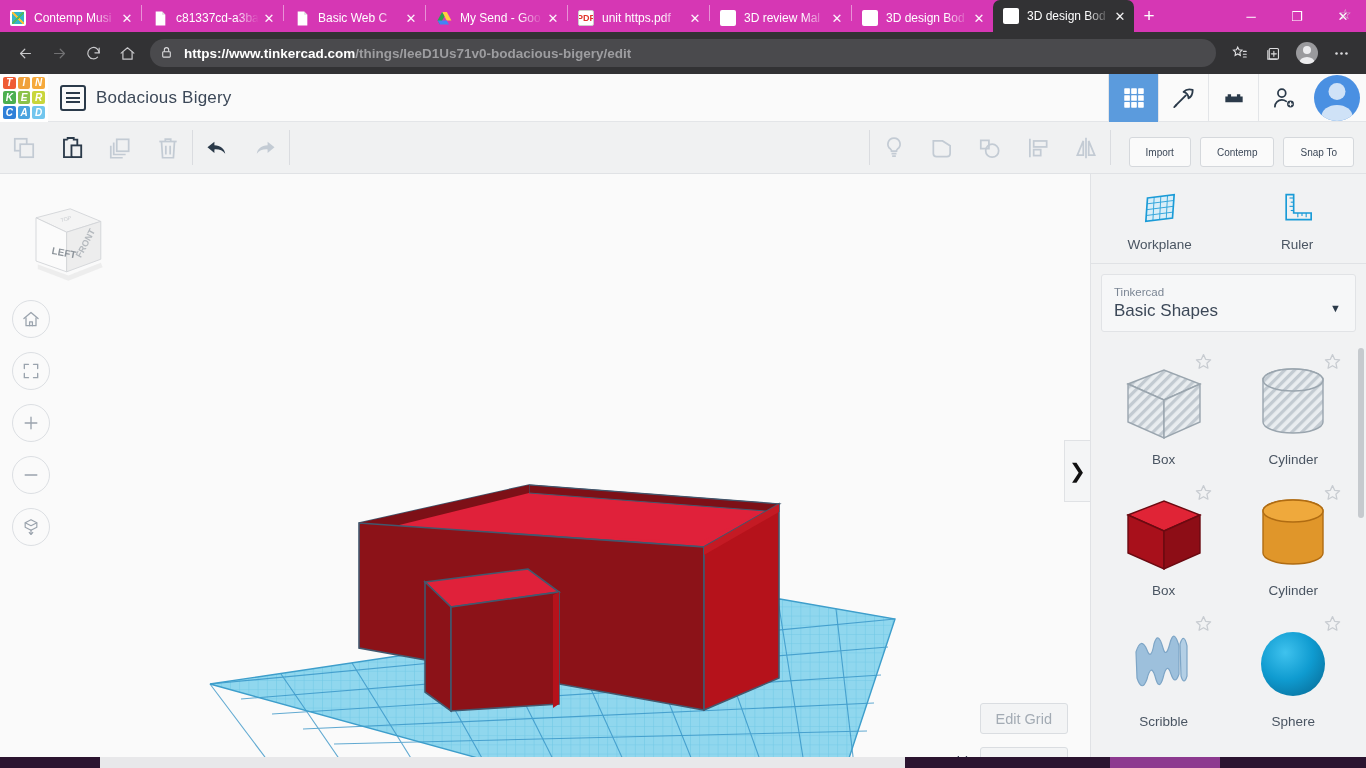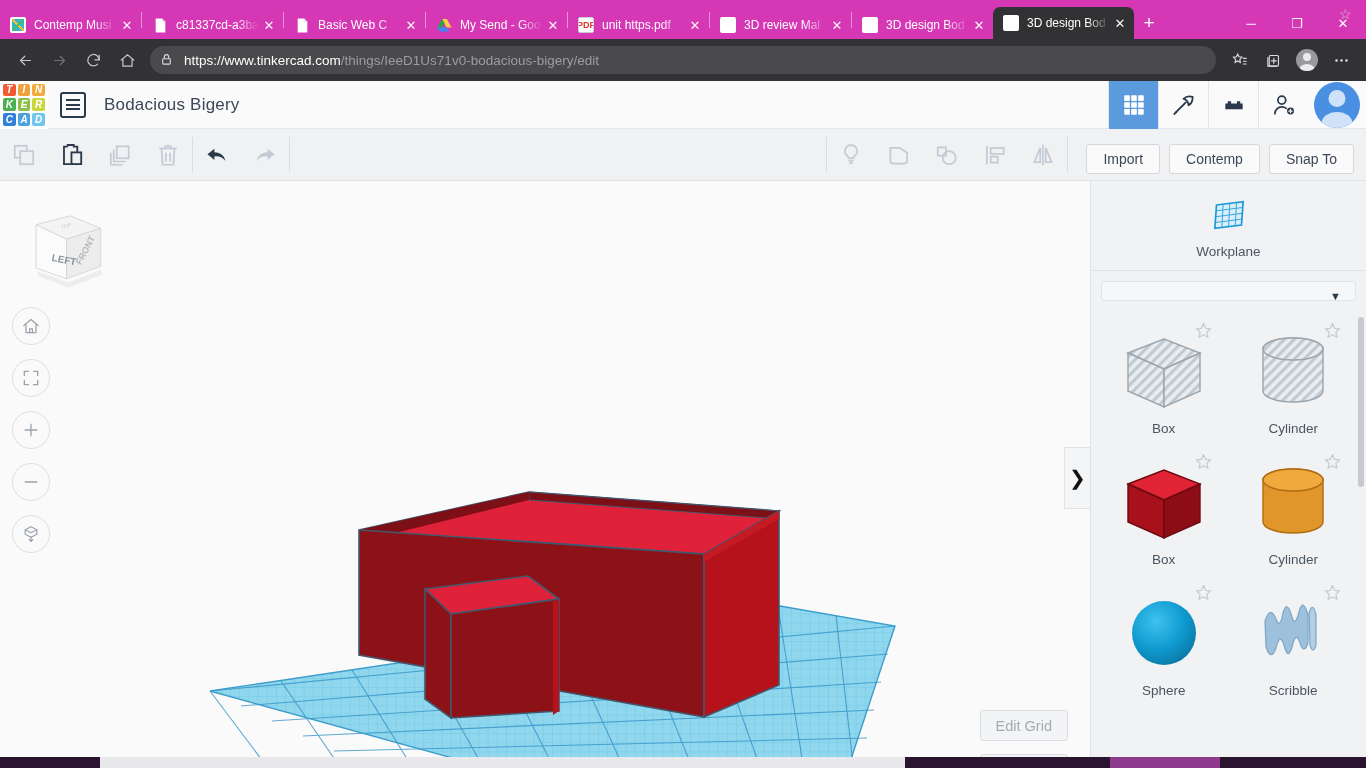--- a/index.html
+++ b/index.html
@@ -5,21 +5,21 @@
   * { margin:0; padding:0; box-sizing:border-box; }
   html,body { width:1366px; height:768px; overflow:hidden; }
   body {
     font-family:"Liberation Sans", sans-serif;
     background:#f7f7f8;
     -webkit-font-smoothing:antialiased;
   }
 
   
   .browser-tabbar{
-    height:39px; background:#d637b4;
+    height:32px; background:#d637b4;
     display:flex; align-items:flex-end; position:relative;
   }
   .tabs-wrap{ display:flex; align-items:flex-end; height:32px; flex:0 0 auto; }
   .tab{
     height:28px; width:141px; display:flex; align-items:center;
     padding:0 6px 0 10px; position:relative; color:#fff;
     font-size:12px; flex:0 0 auto;
   }
   .tab.active{
     background:#323234; height:32px; border-radius:7px 7px 0 0;
@@ -81,21 +81,21 @@
   }
   .nav-btn svg{ width:17px; height:17px; }
   .nav-btn.dim svg{ opacity:.42; }
   .omnibox{
     flex:1 1 auto; height:28px; background:#4a4a4d; border-radius:14px;
     display:flex; align-items:center; padding:0 10px; margin:0 6px;
     color:#fff; font-size:13.5px; min-width:0;
   }
   .omnibox .lock{ width:15px; height:15px; margin-right:9px; flex:0 0 15px; color:#dcdcde;}
   .omnibox .lock svg{ width:13px; height:13px; }
-  .url{ white-space:nowrap; overflow:hidden; }
+  .url{ white-space:nowrap; overflow:hidden;font-weight:bold; }
   .url .host{ color:#fff; }
   .url .path{ color:#9d9da0; }
   .omnibox .star{ margin-left:auto; color:#d2d2d4; font-size:14px; padding-left:8px;}
   .navbar-icons{ display:flex; align-items:center; }
   .navbar-icons .nav-btn{ color:#dcdcde; }
   .avatar-sm{
     width:22px; height:22px; border-radius:50%; background:#9a9a9d;
     position:relative; overflow:hidden;
   }
   .avatar-sm:before{
@@ -122,21 +122,21 @@
     color:#fff; font-size:10px; font-weight:bold; border-radius:2px;
     font-family:"Liberation Sans",sans-serif;
   }
   .hamb{
     width:26px; height:26px; margin-left:12px; border:2px solid #2b3a4a;
     border-radius:3px; display:flex; flex-direction:column; justify-content:center;
     gap:2.5px; padding:0 4px;
   }
   .hamb span{ display:block; height:2px; background:#2b3a4a; }
   .tc-title{
-    margin-left:18px; font-size:17px; color:#3c4858; letter-spacing:.2px;
+    margin-left:10px; font-size:17px; color:#3c4858; letter-spacing:.2px;
   }
   .tc-header-right{ margin-left:auto; display:flex; height:48px; align-items:stretch; }
   .hdr-ico{
     width:50px; display:flex; align-items:center; justify-content:center;
     border-left:1px solid #e3e5e8; color:#2b3a4a;
   }
   .hdr-ico.active{ background:#5b9bdd; color:#fff; }
   .hdr-ico svg{ width:26px; height:26px; }
   .avatar-lg{
     width:46px; height:46px; border-radius:50%; background:#4a90e2;
@@ -161,21 +161,21 @@
   .tb-spacer{ flex:1 1 auto; }
   .tb-ico{
     width:48px; height:52px; display:flex; align-items:center; justify-content:center;
     color:#c3cbd4;
   }
   .tb-ico.enabled{ color:#2b3a4a; }
   .tb-ico svg{ width:26px; height:26px; }
   .tb-btns{ display:flex; align-items:center; gap:9px; padding:0 12px 0 18px; }
   .tb-btn{
     height:30px; padding:0 16px; border:1px solid #d5d8dc; border-radius:3px;
-    background:#fafafa; color:#3c4858; font-size:14px;
+    background:#fafafa; color:#3c4858; font-size:10px;
     display:flex; align-items:center; justify-content:center;margin-top:9px;
   }
 
   
   .main{ display:flex; height:617px; position:relative; }
 
   
   .viewport{
     flex:1 1 auto; position:relative; overflow:hidden;
     background:#fafafa;
@@ -725,24 +725,41 @@
             <path d="M17,11 L15.5,39"></path>
               <path d="M25,10 L23.5,38"></path>
               <path d="M33,9 L31.5,37"></path>
             <path d="M8.6,19 L40.3,15"></path>
               <path d="M8.2,26 L39.7,22"></path>
               <path d="M7.6,33 L39,29"></path>
           </g>
         </svg>
         <span>Workplane</span>
       </div>
+      <div class="rp-tool">
+        <svg viewBox="0 0 48 48" fill="none" stroke="#1a9bd7" stroke-width="2">
+          <path d="M11,8 L20,8 L20,30 L41,30 L41,38 L11,38 Z"></path>
+          <g stroke-width="1.3">
+            <path d="M20,12 h-5"></path>
+              <path d="M20,17 h-3.5"></path>
+              <path d="M20,22 h-5"></path>
+              <path d="M20,27 h-3.5"></path>
+            <path d="M25,30 v5"></path>
+              <path d="M30,30 v3.5"></path>
+              <path d="M35,30 v5"></path>
+          </g>
+        </svg>
+        <span>Ruler</span>
+      </div>
     </div>
 
     <div class="rp-select-wrap">
       <div class="rp-select">
+        <div class="small">Tinkercad</div>
+        <div class="big">Basic Shapes</div>
         <span class="caret">▼</span>
       </div>
     </div>
 
     <div class="shapes">
       <div class="shapes-grid" id="shapes-grid">
           <div class="shape-cell">
             <span class="star"><svg viewBox="0 0 24 24" fill="none" stroke="currentColor" stroke-width="1.6" stroke-linejoin="round">
                 <path d="M12 3.3l2.7 5.9 6.3.7-4.7 4.3 1.3 6.3L12 17.3 6.4 20.5l1.3-6.3L3 9.9l6.3-.7z"></path>
               </svg></span>
@@ -815,46 +832,46 @@
               </svg>
             </div>
             <div class="shape-label">Cylinder</div>
           </div>
           <div class="shape-cell">
             <span class="star"><svg viewBox="0 0 24 24" fill="none" stroke="currentColor" stroke-width="1.6" stroke-linejoin="round">
                 <path d="M12 3.3l2.7 5.9 6.3.7-4.7 4.3 1.3 6.3L12 17.3 6.4 20.5l1.3-6.3L3 9.9l6.3-.7z"></path>
               </svg></span>
             <div class="shape-art">
               <svg viewBox="0 0 92 92">
+                <g fill="#9dc0dc" stroke="#7da5c6" stroke-width="1.2">
+                  <path d="M18,34 q5,-16 11,-2 q4,11 7,-6 q4,-14 9,4 q3,11 7,-5 q4,-15 9,3 l0,28 q-4,12 -8,0 q-4,-13 -8,4 q-4,14 -8,-2 q-4,-13 -8,3 q-5,14 -10,-1 z"></path>
+                  <path d="M62,26 q4,-12 7,2 l0,30 q-3,10 -6,0 z" fill="#b3cfe5"></path>
+                </g>
+              </svg>
+            </div>
+            <div class="shape-label">Scribble</div>
+          </div>
+          <div class="shape-cell">
+            <span class="star"><svg viewBox="0 0 24 24" fill="none" stroke="currentColor" stroke-width="1.6" stroke-linejoin="round">
+                <path d="M12 3.3l2.7 5.9 6.3.7-4.7 4.3 1.3 6.3L12 17.3 6.4 20.5l1.3-6.3L3 9.9l6.3-.7z"></path>
+              </svg></span>
+            <div class="shape-art">
+              <svg viewBox="0 0 92 92">
                 <defs>
                   <radialGradient id="sg" cx="38%" cy="32%" r="72%">
                     <stop offset="0%" stop-color="#3fc2ee"></stop>
                     <stop offset="60%" stop-color="#0f9bd0"></stop>
                     <stop offset="100%" stop-color="#0a7aa8"></stop>
                   </radialGradient>
                 </defs>
                 <circle cx="46" cy="46" r="32" fill="url(#sg)"></circle>
               </svg>
             </div>
             <div class="shape-label">Sphere</div>
           </div>
-          <div class="shape-cell">
-            <span class="star"><svg viewBox="0 0 24 24" fill="none" stroke="currentColor" stroke-width="1.6" stroke-linejoin="round">
-                <path d="M12 3.3l2.7 5.9 6.3.7-4.7 4.3 1.3 6.3L12 17.3 6.4 20.5l1.3-6.3L3 9.9l6.3-.7z"></path>
-              </svg></span>
-            <div class="shape-art">
-              <svg viewBox="0 0 92 92">
-                <g fill="#9dc0dc" stroke="#7da5c6" stroke-width="1.2">
-                  <path d="M18,34 q5,-16 11,-2 q4,11 7,-6 q4,-14 9,4 q3,11 7,-5 q4,-15 9,3 l0,28 q-4,12 -8,0 q-4,-13 -8,4 q-4,14 -8,-2 q-4,-13 -8,3 q-5,14 -10,-1 z"></path>
-                  <path d="M62,26 q4,-12 7,2 l0,30 q-3,10 -6,0 z" fill="#b3cfe5"></path>
-                </g>
-              </svg>
-            </div>
-            <div class="shape-label">Scribble</div>
-          </div>
         </div>
       <div class="rp-scrollbar"></div>
     </div>
   </div>
 </div>
 
 <div class="taskbar">
   <div class="tbseg" style="width:100px;background:#2b1430"></div>
   <div class="tbseg" style="width:805px;background:#e8e8ea"></div>
   <div class="tbseg" style="width:205px;background:#2b1430"></div>

